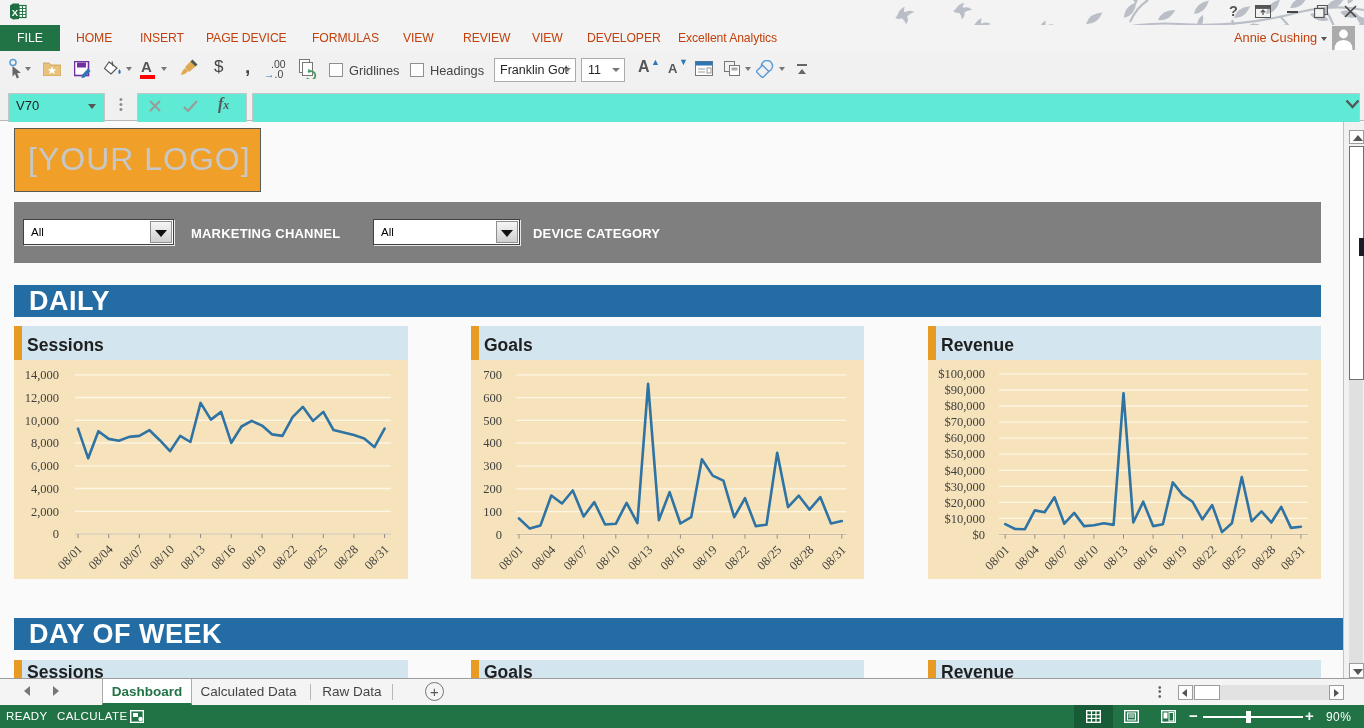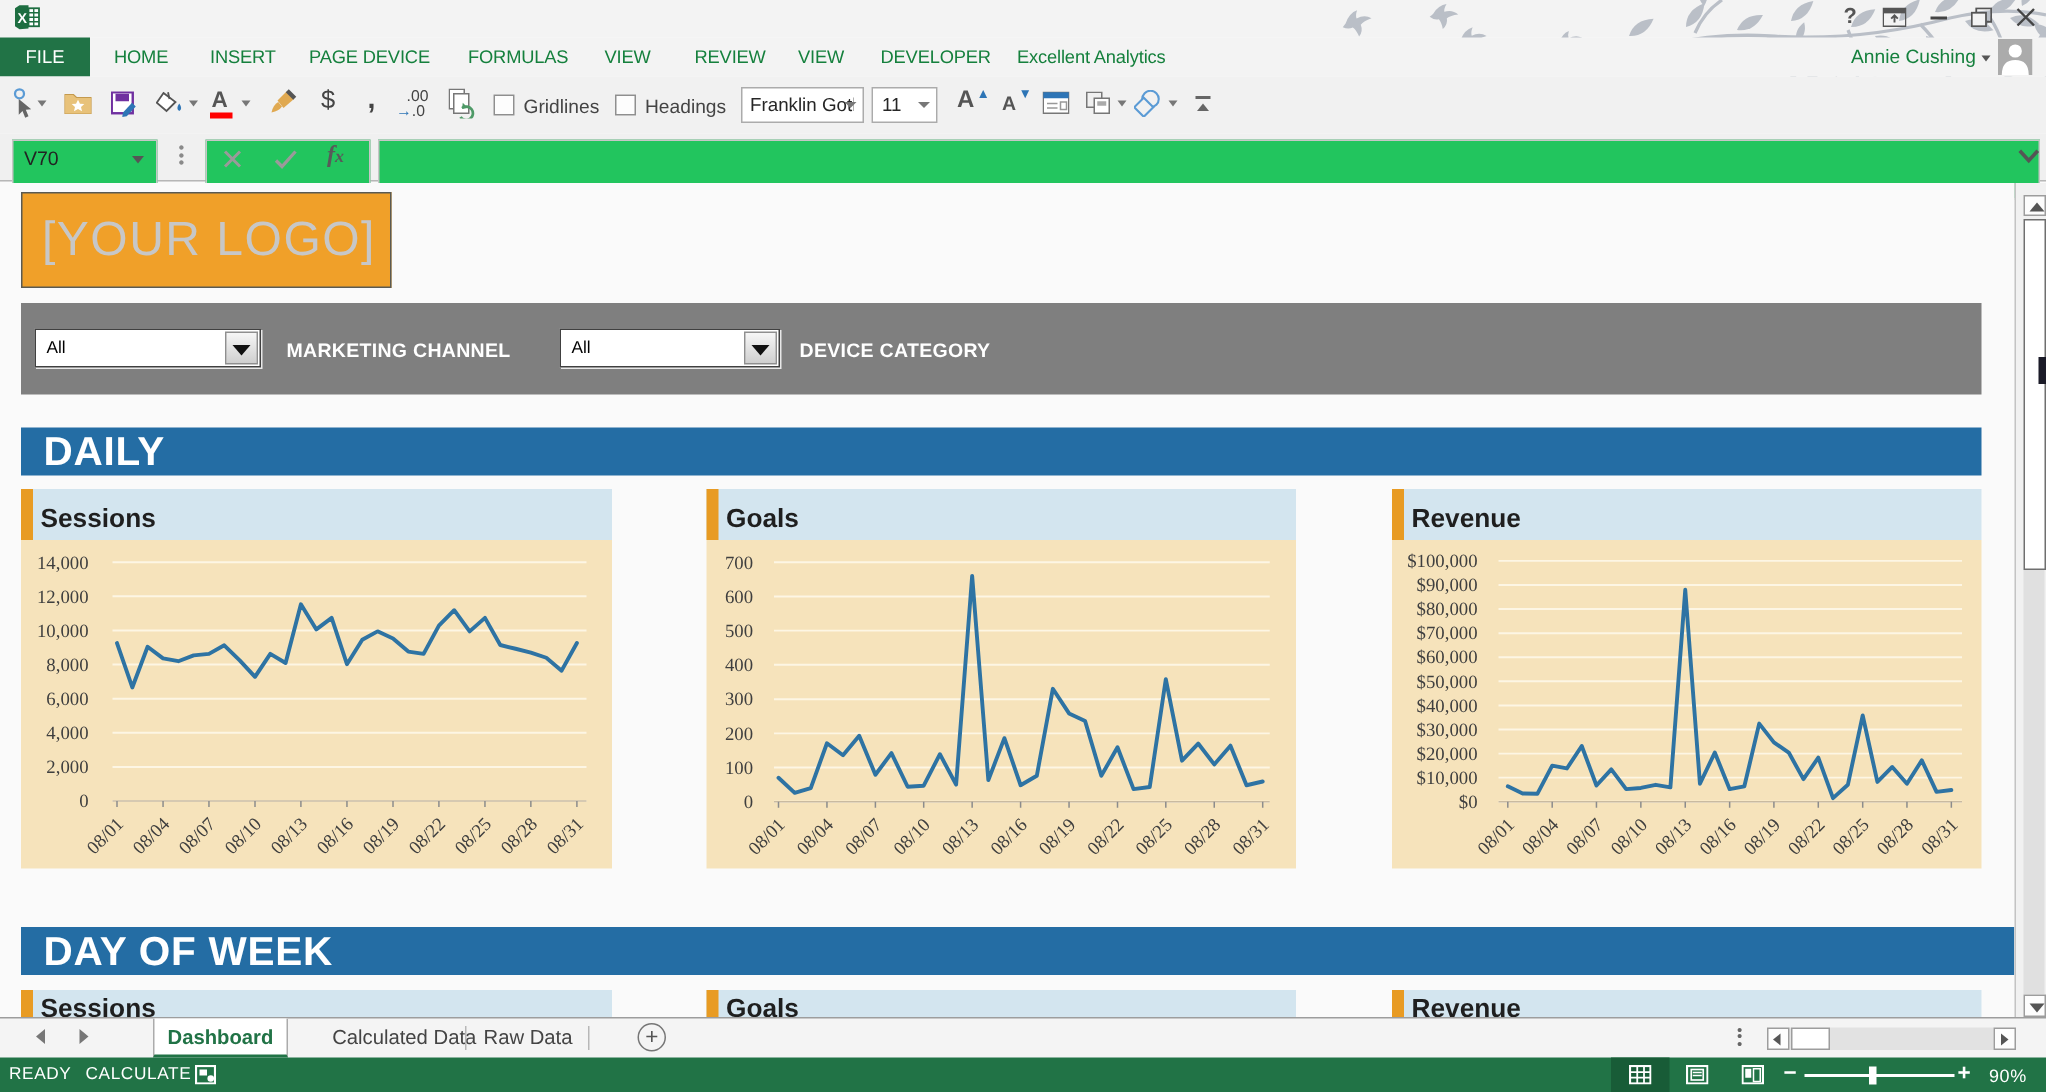--- a/index.html
+++ b/index.html
@@ -3,31 +3,31 @@
 <style>
 * { margin:0; padding:0; box-sizing:border-box; }
 html,body { width:1364px; height:728px; overflow:hidden; font-family:"Liberation Sans",sans-serif; }
 body { position:relative; background:#fafafa; }
 .abs { position:absolute; }
 
 #titlebar { position:absolute; left:0; top:0; width:1364px; height:25px; background:#f3f3f3; }
 #title { position:absolute; left:0; right:0; top:5px; text-align:center; font-size:12px; color:#3b3b3b; }
 
 #tabsrow { position:absolute; left:0; top:25px; width:1364px; height:26px; background:#f3f3f3; }
-.rtab { position:absolute; top:0; height:26px; line-height:26px; font-size:12.2px; color:#15803d; letter-spacing:-0.1px; }
+.rtab { position:absolute; top:0; height:26px; line-height:26px; font-size:12.2px; color:#c2410c; letter-spacing:-0.1px; }
 #filetab { position:absolute; left:0; top:0; width:60px; height:26px; background:#217346; color:#fff; text-align:center; line-height:26px; font-size:12.3px; }
 
 #toolbar { position:absolute; left:0; top:51px; width:1364px; height:38px; background:#f1f1f1; }
 .combo { position:absolute; background:#fff; border:1px solid #ababab; font-size:12.5px; color:#262626; }
 .cdrop { position:absolute; right:4px; top:50%; margin-top:-2px; width:0; height:0; border-left:4px solid transparent; border-right:4px solid transparent; border-top:4px solid #777; }
 .chk { position:absolute; width:14px; height:14px; background:#fdfdfd; border:1px solid #8f8f8f; top:12px; }
 .tlbl { position:absolute; top:12px; font-size:12.8px; color:#444; }
 
 #formula { position:absolute; left:0; top:89px; width:1364px; height:32px; background:#f0f0f0; border-bottom:1px solid #b7b7b7; }
-.fbox { position:absolute; top:4px; height:40px; background:#22c55e; border:1px solid #c6c6c6; }
+.fbox { position:absolute; top:4px; height:40px; background:#5eead4; border:1px solid #c6c6c6; }
 
 #sheet { position:absolute; left:0; top:122px; width:1343px; height:556px; background:#fafafa; overflow:hidden; }
 #logo { position:absolute; left:14px; top:6px; width:247px; height:64px; background:#f0a029; border:1px solid #5a5a52; color:#c7c7c7; font-size:32px; letter-spacing:1px; line-height:60px; padding-left:13px; }
 #filterbar { position:absolute; left:14px; top:80px; width:1307px; height:61px; background:#7f7f7f; }
 .dd { position:absolute; top:17px; height:26px; background:#fff; border:1px solid #404040; box-shadow:1px 1px 0 #e8e8e8; }
 .ddtxt { position:absolute; left:7px; top:6px; font-size:11.5px; color:#000; }
 .ddbtn { position:absolute; right:1px; top:1px; width:22px; height:22px; background:linear-gradient(#f6f6f6,#cfcfcf); border:1px solid #8f8f8f; }
 .ddbtn::after { content:""; position:absolute; left:4px; top:8px; width:0; height:0; border-left:6px solid transparent; border-right:6px solid transparent; border-top:7px solid #111; }
 .flabel { position:absolute; top:24px; font-size:13px; font-weight:bold; color:#fff; letter-spacing:.2px; }
 .band { position:absolute; left:14px; height:32px; background:#246da4; color:#fff; font-weight:bold; font-size:27px; padding-left:15px; line-height:33px; letter-spacing:.5px; }
@@ -428,21 +428,21 @@
 <div style="position:absolute;left:5px;top:258px;width:14px;height:283px;background:#e0e0e0"></div>
 <div class="sbox" style="left:5px;top:541px;width:15px;height:15px">
       <div class="abs" style="left:2.5px;top:5px;width:0;height:0;border-left:5px solid transparent;border-right:5px solid transparent;border-top:6px solid #555"></div>
     </div>
 </div>
 <div class="abs" style="left:1359px;top:238px;width:5px;height:18px;background:#1b1b28"></div>
 <div id="tabbar">
 <div class="abs" style="left:24px;top:7px;width:0;height:0;border-top:5px solid transparent;border-bottom:5px solid transparent;border-right:6px solid #777"></div>
 <div class="abs" style="left:53px;top:7px;width:0;height:0;border-top:5px solid transparent;border-bottom:5px solid transparent;border-left:6px solid #777"></div>
 <div class="stab" style="left:102px;width:90px;background:#fff;border-left:1px solid #ababab;border-right:1px solid #ababab;border-bottom:2px solid #217346;color:#217346;font-weight:bold">Dashboard</div>
-<div class="stab" style="left:213px;width:113px">Calculated Data</div>
+<div class="stab" style="left:192px;width:113px">Calculated Data</div>
 <div class="stsep" style="left:310px"></div>
 <div class="stab" style="left:313px;width:78px">Raw Data</div>
 <div class="stsep" style="left:392px"></div>
 <div class="abs" style="left:425px;top:3px;width:19px;height:19px;border:1.4px solid #767676;border-radius:50%;color:#555;text-align:center;line-height:17px;font-size:15px">+</div>
 <div class="abs" style="left:1158px;top:7px;color:#666;font-size:10px;line-height:4.4px">•<br>•<br>•</div>
 <div class="abs" style="left:1178px;top:6px;width:166px;height:15px;background:#e2e2e2"></div>
 <div class="sbox" style="left:1178px;top:6px;width:15px;height:15px">
       <div class="abs" style="left:3px;top:3px;width:0;height:0;border-top:4.5px solid transparent;border-bottom:4.5px solid transparent;border-right:5.5px solid #555"></div>
     </div>
 <div class="sbox" style="left:1194px;top:6px;width:26px;height:15px;background:#fff"></div>

